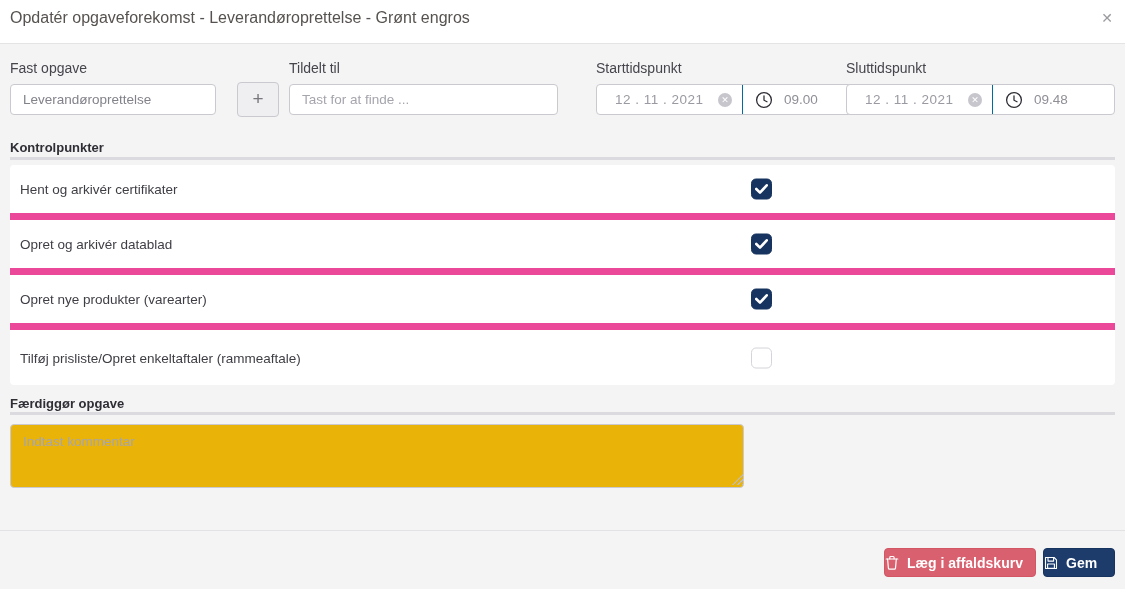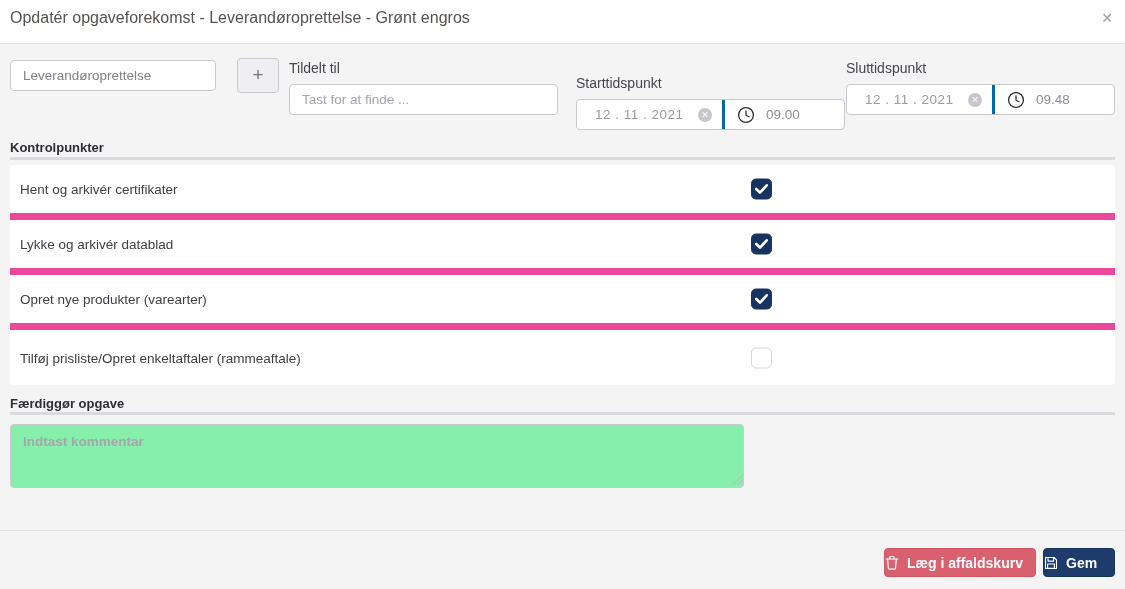--- a/index.html
+++ b/index.html
@@ -7,36 +7,36 @@
   .screen { position:relative; width:1125px; height:589px; background:#f4f4f5; overflow:hidden; }
 
   
   .titlebar { position:absolute; top:0; left:0; width:1125px; height:44px; background:#fff; border-bottom:1px solid #e4e4e7; }
   .dialog-title { position:absolute; left:10px; top:9px; font-size:16px; color:#56524f; }
   .close-btn { position:absolute; right:12px; top:8px; font-size:14px; color:#9a9aa0; cursor:pointer; line-height:20px; }
 
   
   .field-group { position:absolute; top:60px; width:269px; }
   .field-label { display:block; font-size:14px; color:#45454c; margin-bottom:8px; }
-  .g1 { left:10px; } .g2 { left:289px; } .g3 { left:576px;margin-top:15px; } .g4 { left:846px; }
+  .g1 { left:10px; } .g2 { left:289px; } .g3 { left:596px; } .g4 { left:846px; }
 
   .text-input { width:100%; height:31px; border:1px solid #c9c9cf; border-radius:4px; background:#fff;
                 padding:0 12px; font-size:13.5px; color:#82828a; font-family:"Liberation Sans", sans-serif; outline:none; }
   .text-input::placeholder { color:#a5a5ad; }
   .fast-wrap { position:relative; }
   .fast-wrap .text-input { width:206px; }
   .plus-btn { position:absolute; right:0; top:-2px; width:42px; height:35px; background:#efeff1; border:1px solid #c9c9cf;
               border-radius:4px; font-size:19px; color:#77777e; cursor:pointer; line-height:31px; text-align:center; }
 
   .datetime { display:flex; height:31px; background:#fff; border:1px solid #c9c9cf; border-radius:4px; overflow:hidden; }
   .date-seg { flex:0 0 145px; position:relative; display:flex; align-items:center; padding-left:18px; cursor:pointer; }
   .date-text { font-size:13.5px; color:#9a9aa2; letter-spacing:0.5px; }
   .clear-icon { position:absolute; right:10px; top:50%; transform:translateY(-50%); width:14px; height:14px; border-radius:50%;
                 background:#c6c6cc; color:#fff; font-size:9px; line-height:14px; text-align:center; cursor:pointer; }
-  .time-seg { flex:1; display:flex; align-items:center; gap:11px; padding-left:12px; border-left:3px solid #0369a1; cursor:pointer; }
+  .time-seg { flex:1; display:flex; align-items:center; gap:11px; padding-left:12px; border-left:1px solid #0369a1; cursor:pointer; }
   .time-text { font-size:13.5px; color:#8f8f97; }
   .clock-icon { display:flex; }
 
   
   .section-heading { position:absolute; left:10px; font-size:13px; font-weight:bold; color:#2e2e34; }
   .h-kontrol { top:140px; }
   .h-faerdig { top:396px; }
   .section-divider { position:absolute; left:10px; width:1105px; height:3px; background:#dbdbdf; }
   .d-kontrol { top:157px; }
   .d-faerdig { top:412px; }
@@ -50,22 +50,22 @@
   .row-check { position:absolute; left:741px; top:50%; transform:translateY(-50%); }
 
   .checkbox { width:21px; height:21px; border-radius:5px; background:#fff; border:1px solid #d4d4da;
               display:flex; align-items:center; justify-content:center; cursor:pointer; }
   .checkbox svg { display:none; }
   .checkbox.checked { background:#17335f; border-color:#17335f; }
   .checkbox.checked svg { display:block; }
 
   
   .comment-box { position:absolute; left:10px; top:424px; width:734px; height:64px; border:1px solid #c9c9cf; border-radius:4px;
-                 background:#86efac; padding:9px 12px; font-size:13.5px; color:#55555c; font-family:"Liberation Sans", sans-serif;
-                 resize:none; outline:none;font-weight:bold; }
+                 background:#eab308; padding:9px 12px; font-size:13.5px; color:#55555c; font-family:"Liberation Sans", sans-serif;
+                 resize:none; outline:none; }
   .comment-box::placeholder { color:#a5a5ad; }
   .resize-handle { position:absolute; left:732px; top:474px; width:11px; height:11px;
                    background:repeating-linear-gradient(315deg, #bcbcc2 0px, #bcbcc2 1px, transparent 1px, transparent 3.5px);
                    clip-path:polygon(100% 0, 100% 100%, 0 100%); cursor:nwse-resize; }
 
   .complete-panel { position:absolute; left:753px; top:424px; width:362px; height:90px; background:#0f8a8b; border-radius:4px; }
   .complete-check { position:absolute; left:15px; top:17px; }
   .complete-check .checkbox { width:20px; height:20px; border-radius:4px; }
   .complete-label { position:absolute; left:43px; top:15px; font-size:19px; color:#fff; }
   .completed-by-label { position:absolute; right:16px; top:44px; font-size:12px; font-weight:bold; color:#fff; }
@@ -83,20 +83,21 @@
 <body>
 
 <div class="screen">
 
   <div class="titlebar">
     <span class="dialog-title">Opdatér opgaveforekomst - Leverandøroprettelse - Grønt engros</span>
     <span class="close-btn">✕</span>
   </div>
 
   <div class="field-group g1">
+    <span class="field-label">Fast opgave</span>
     <div class="fast-wrap">
       <input class="text-input" value="Leverandøroprettelse" style="">
       <div class="plus-btn">+</div>
     </div>
   </div>
 
   <div class="field-group g2">
     <span class="field-label">Tildelt til</span>
     <input class="text-input" placeholder="Tast for at finde ..." style="">
   </div>
@@ -147,21 +148,21 @@
       <span class="row-label">Hent og arkivér certifikater</span>
       <span class="row-check">
           <span class="checkbox checked">
         <svg width="13" height="11" viewBox="0 0 12 10">
               <path d="M1.2 5 L4.6 8.4 L10.8 1.6" stroke="#fff" stroke-width="2.4" fill="none" stroke-linecap="round" stroke-linejoin="round"></path>
             </svg>
       </span>
         </span>
     </div>
     <div class="check-row">
-      <span class="row-label">Lykke og arkivér datablad</span>
+      <span class="row-label">Opret og arkivér datablad</span>
       <span class="row-note"></span>
       <span class="row-check">
           <span class="checkbox checked">
         <svg width="13" height="11" viewBox="0 0 12 10">
               <path d="M1.2 5 L4.6 8.4 L10.8 1.6" stroke="#fff" stroke-width="2.4" fill="none" stroke-linecap="round" stroke-linejoin="round"></path>
             </svg>
       </span>
         </span>
     </div>
     <div class="check-row">

